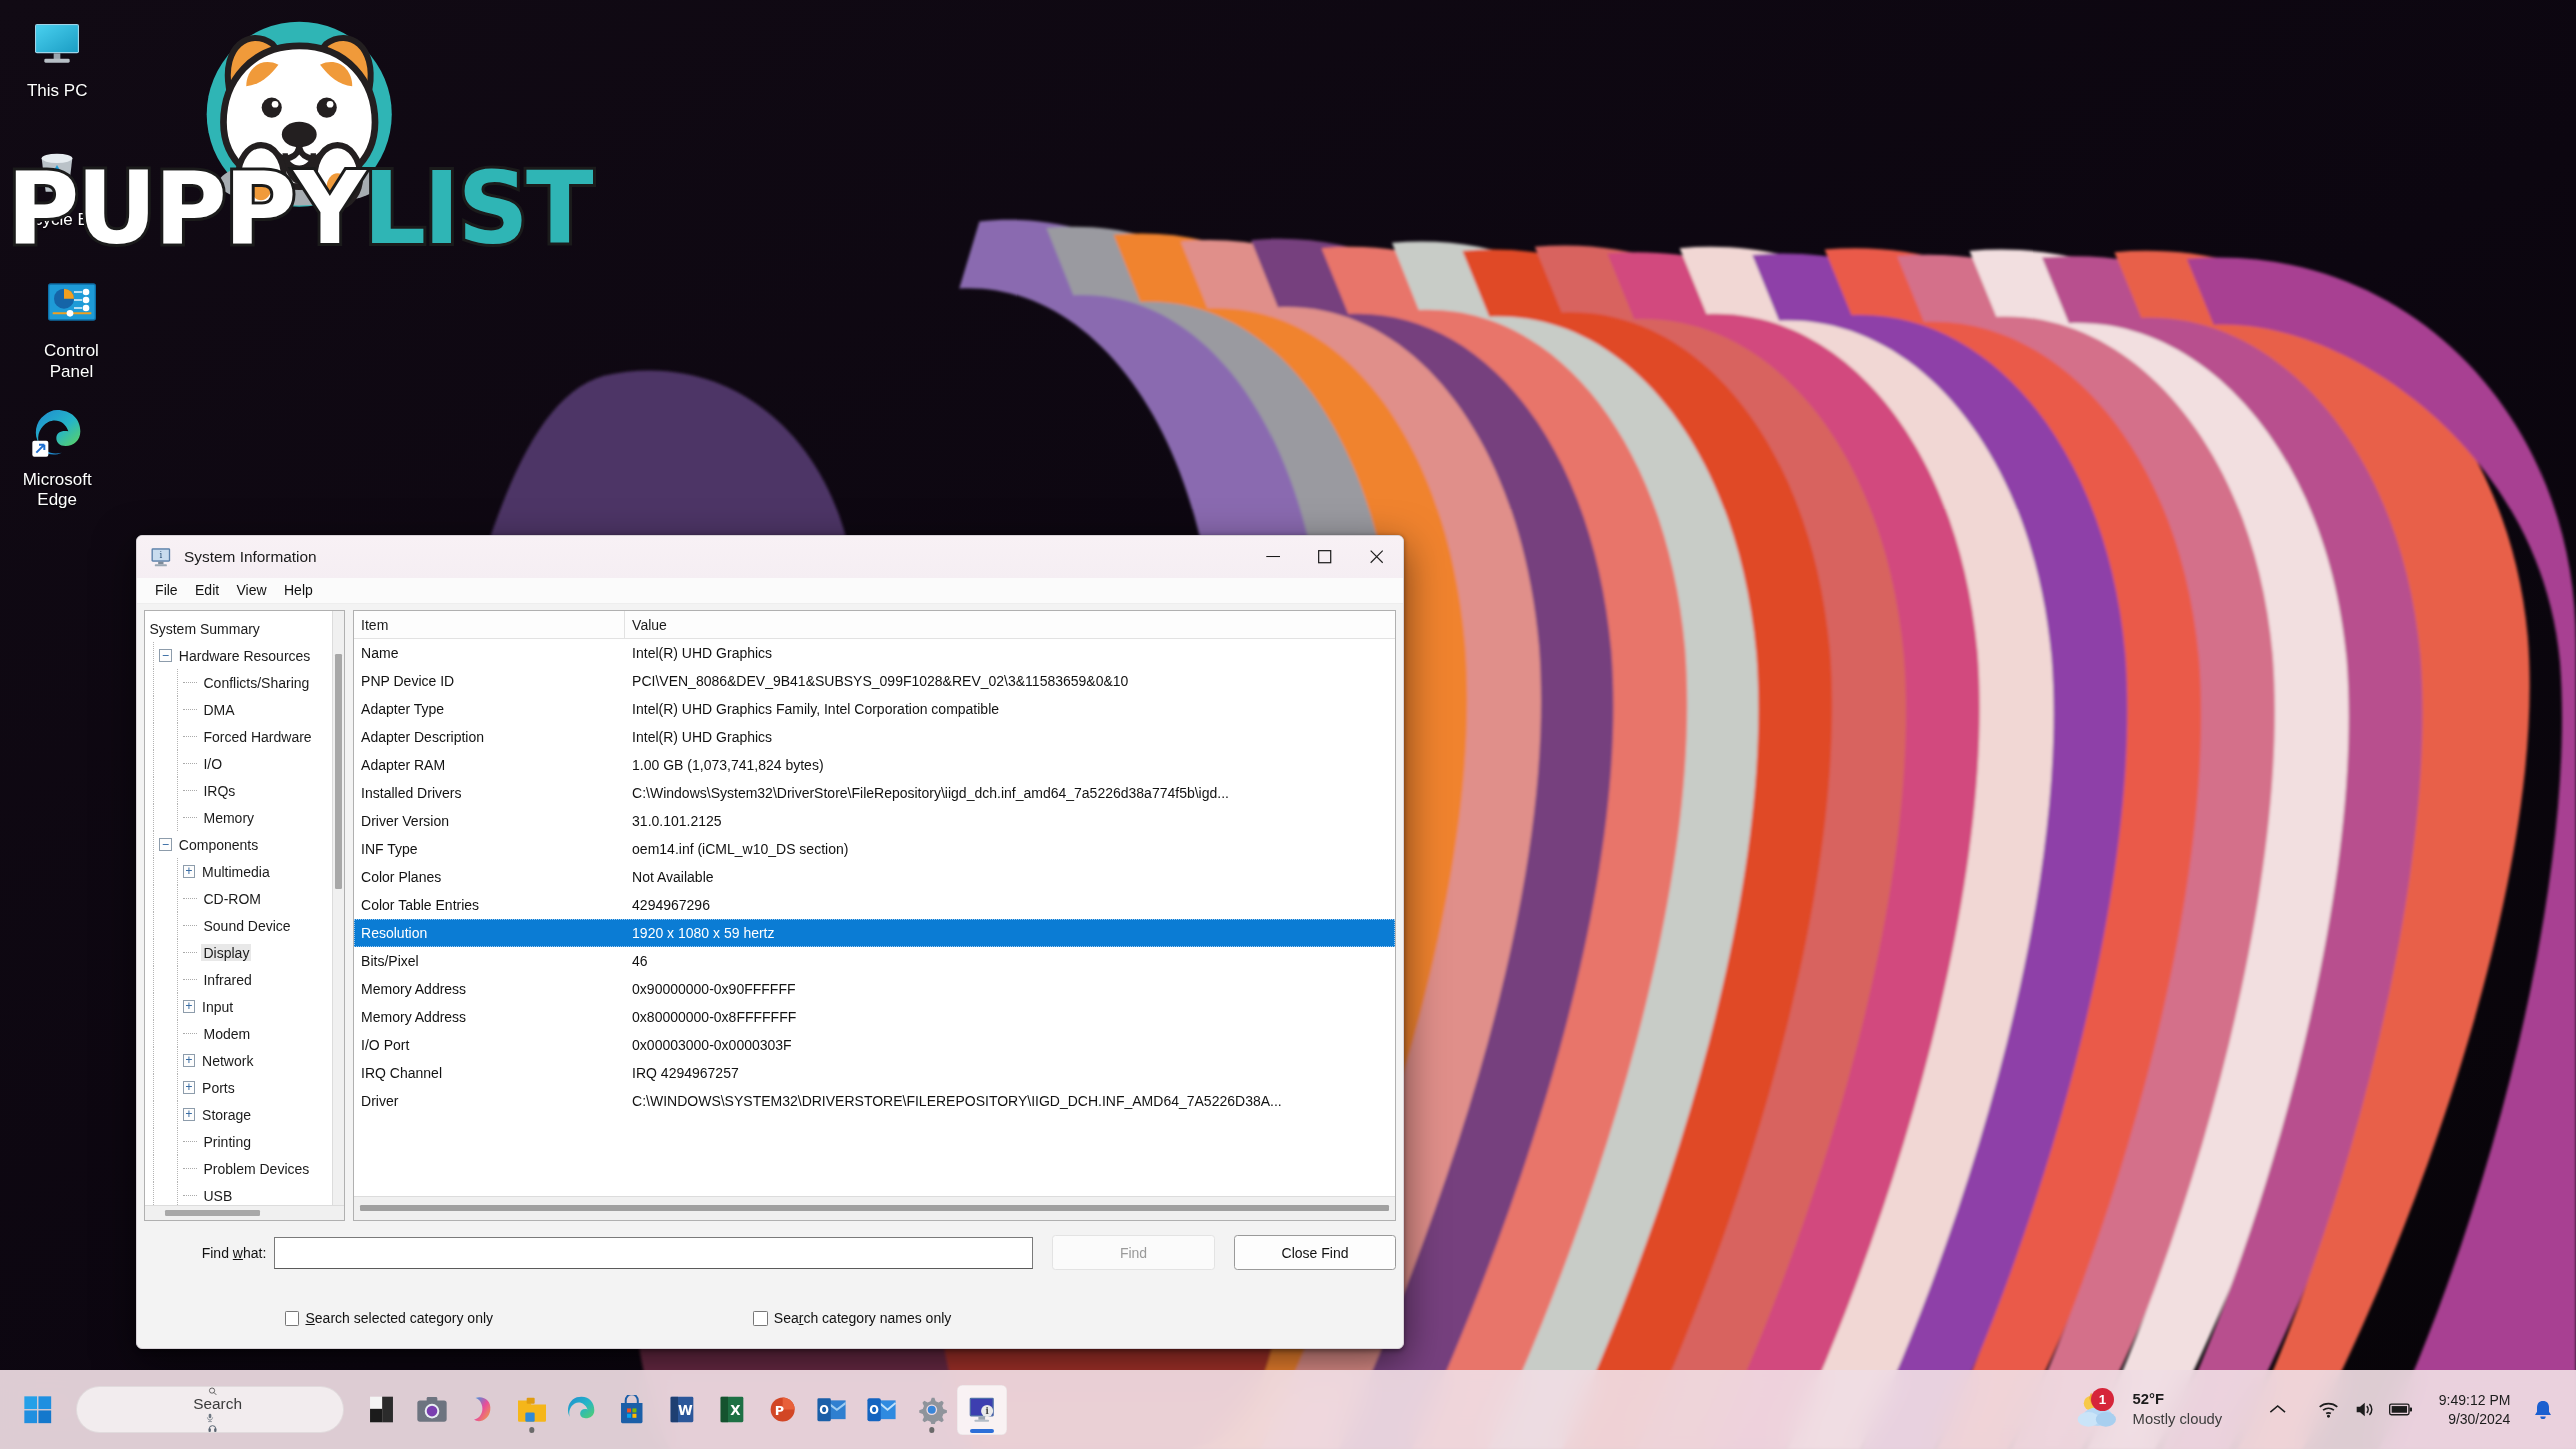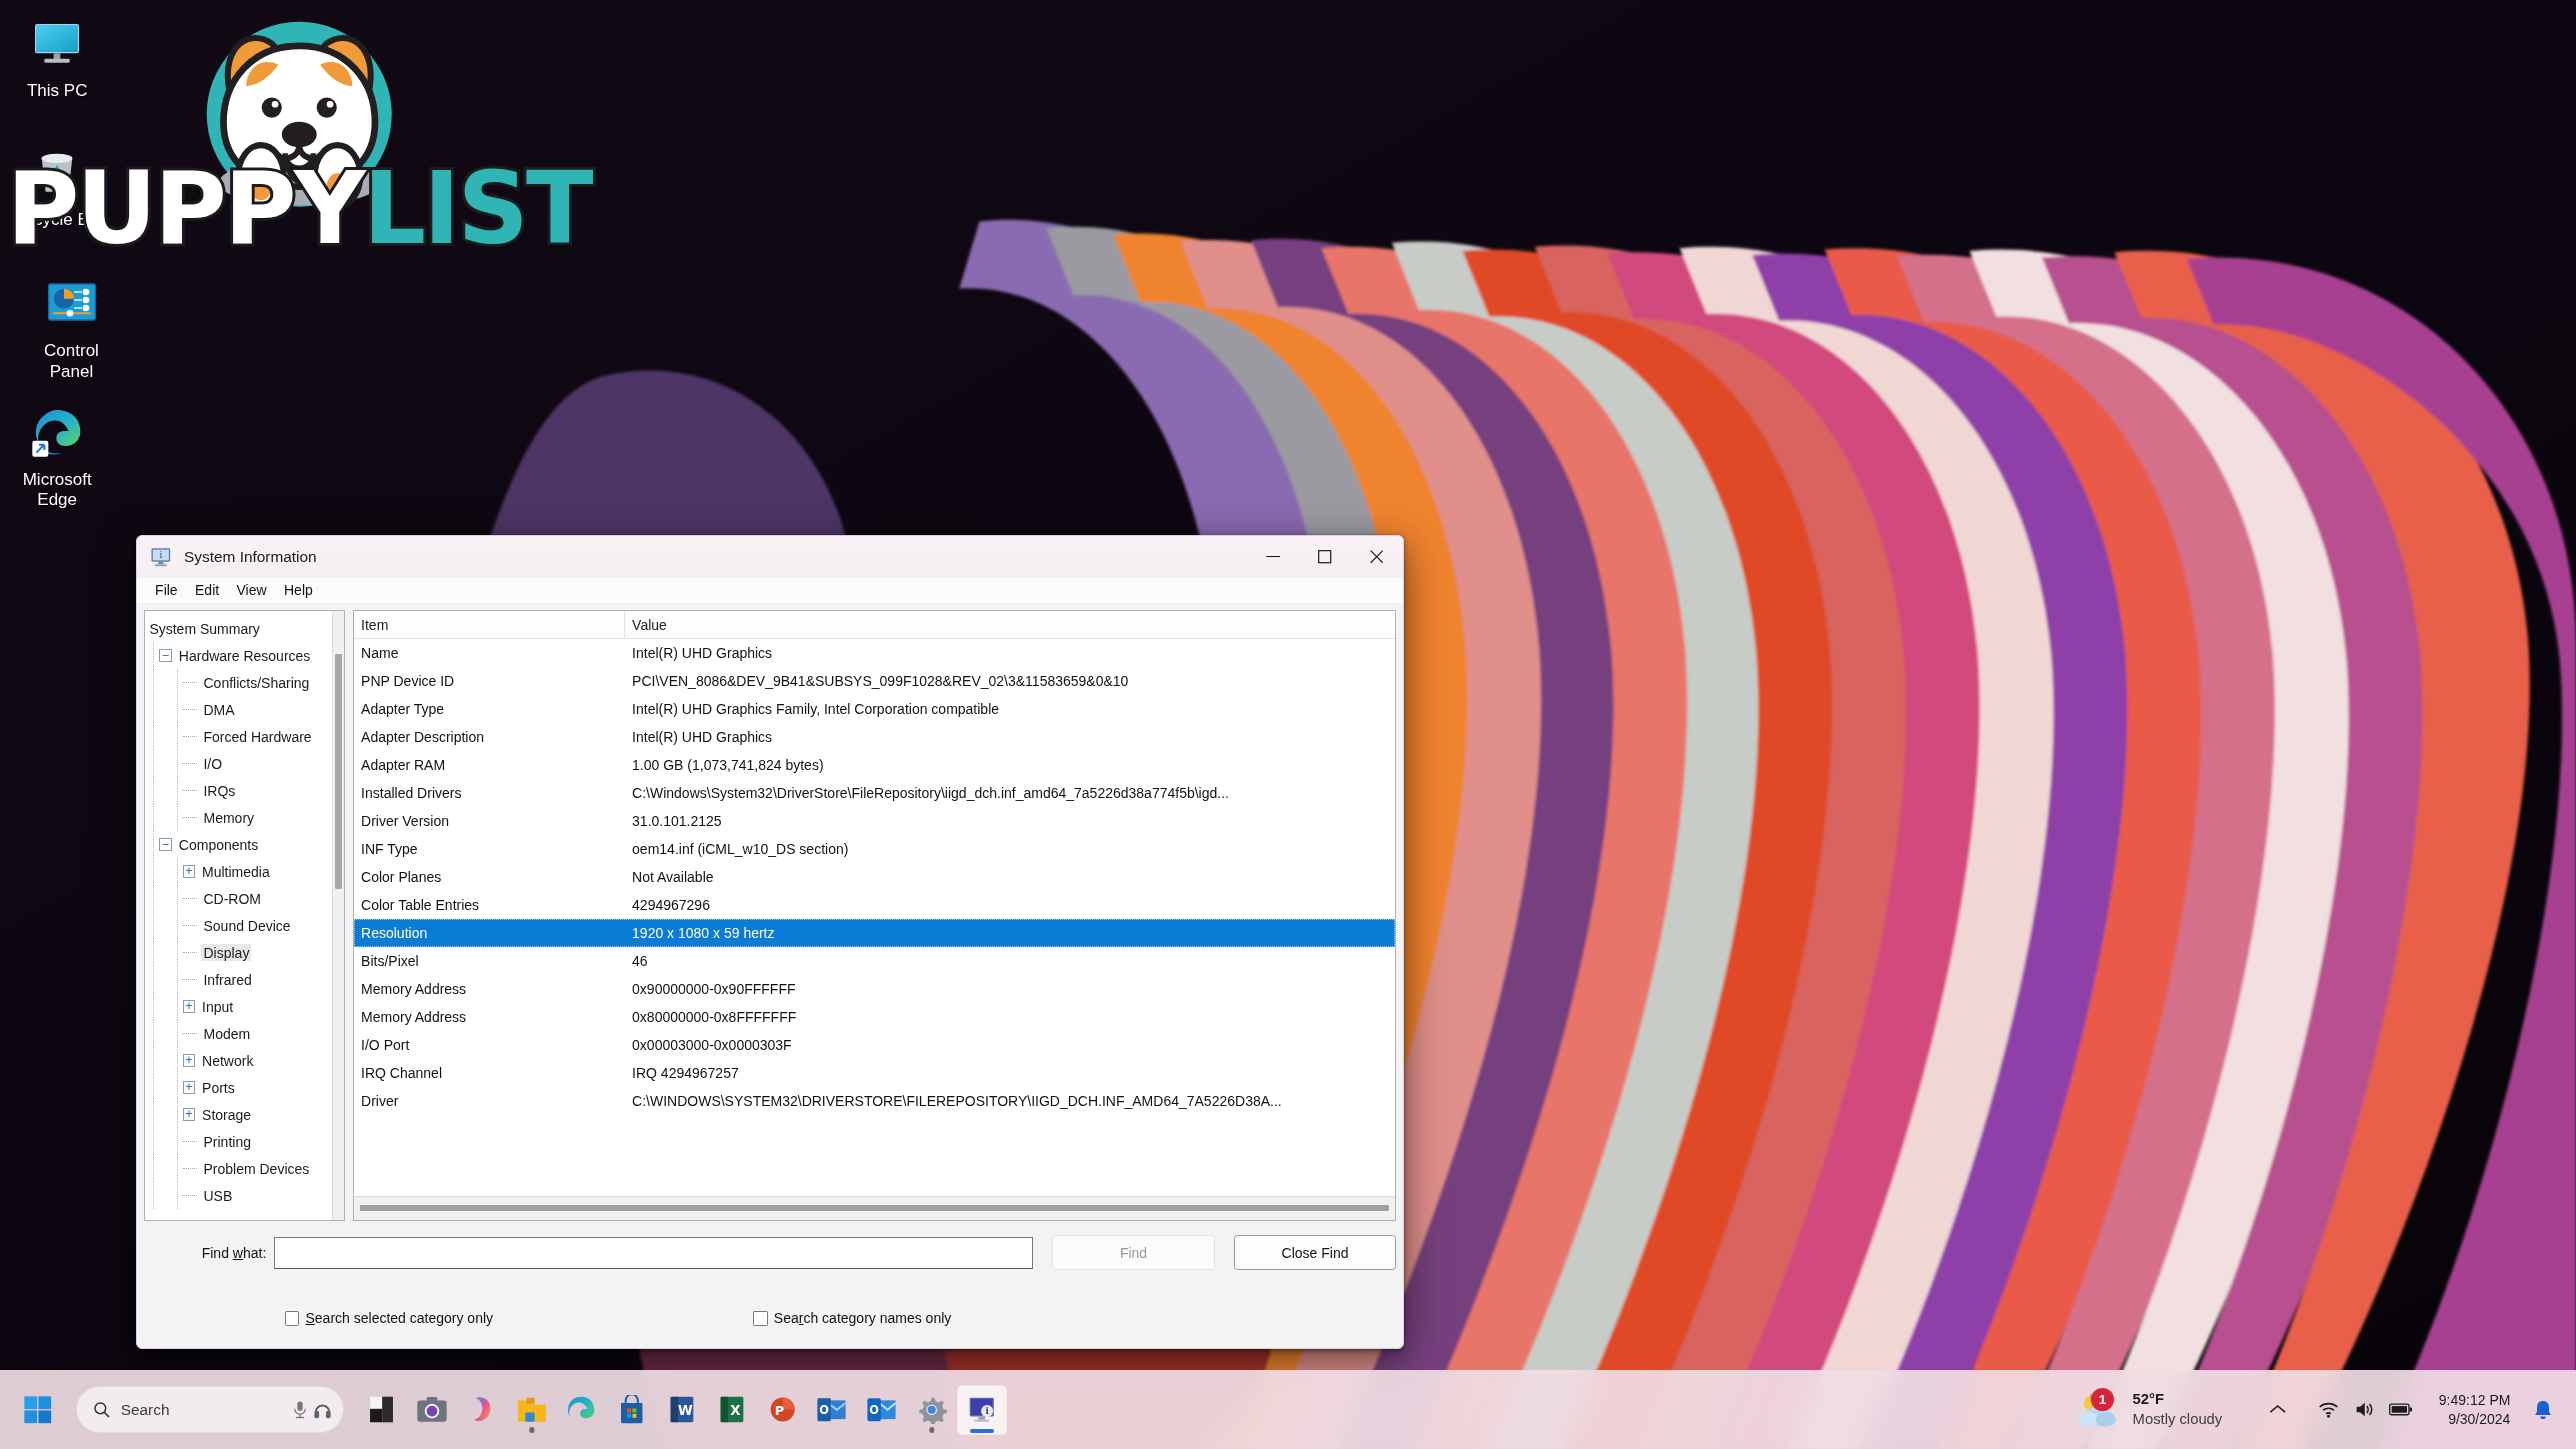--- a/index.html
+++ b/index.html
@@ -116,21 +116,21 @@
   }
 
   
   #treepane {
     width: 201px;
     background: #ffffff;
     border: 0.7px solid #b0b0b0;
     position: relative;
     overflow: hidden;
     display: flex;
-    flex-direction: row;
+    flex-direction: column;
   }
   #treescroll {
     flex: 1;
     position: relative;
     overflow: hidden;
     padding-top: 4px;
   }
   .tnode {
     display: flex; align-items: center;
     height: 27px;
@@ -333,20 +333,21 @@
   }
   #searchbox {
     margin-left: 14.8px;
     width: 268px; height: 47px;
     background: rgba(255,255,255,.62);
     border: 0.7px solid rgba(0,0,0,.07);
     border-radius: 24px;
     display: flex; align-items: center;
     padding: 0 10.7px 0 16px;
     cursor: default;
+    flex-direction: column;
   }
   #searchbox .stxt { font-size: 15.4px; color: #3b3b3b; margin-left: 10.7px; flex:1; }
   #tb-apps { display: flex; align-items: center; margin-left: 13.4px; }
   .tb-app {
     width: 50px; height: 50px;
     display: flex; align-items: center; justify-content: center;
     border-radius: 5.4px;
     position: relative;
     cursor: default;
   }

